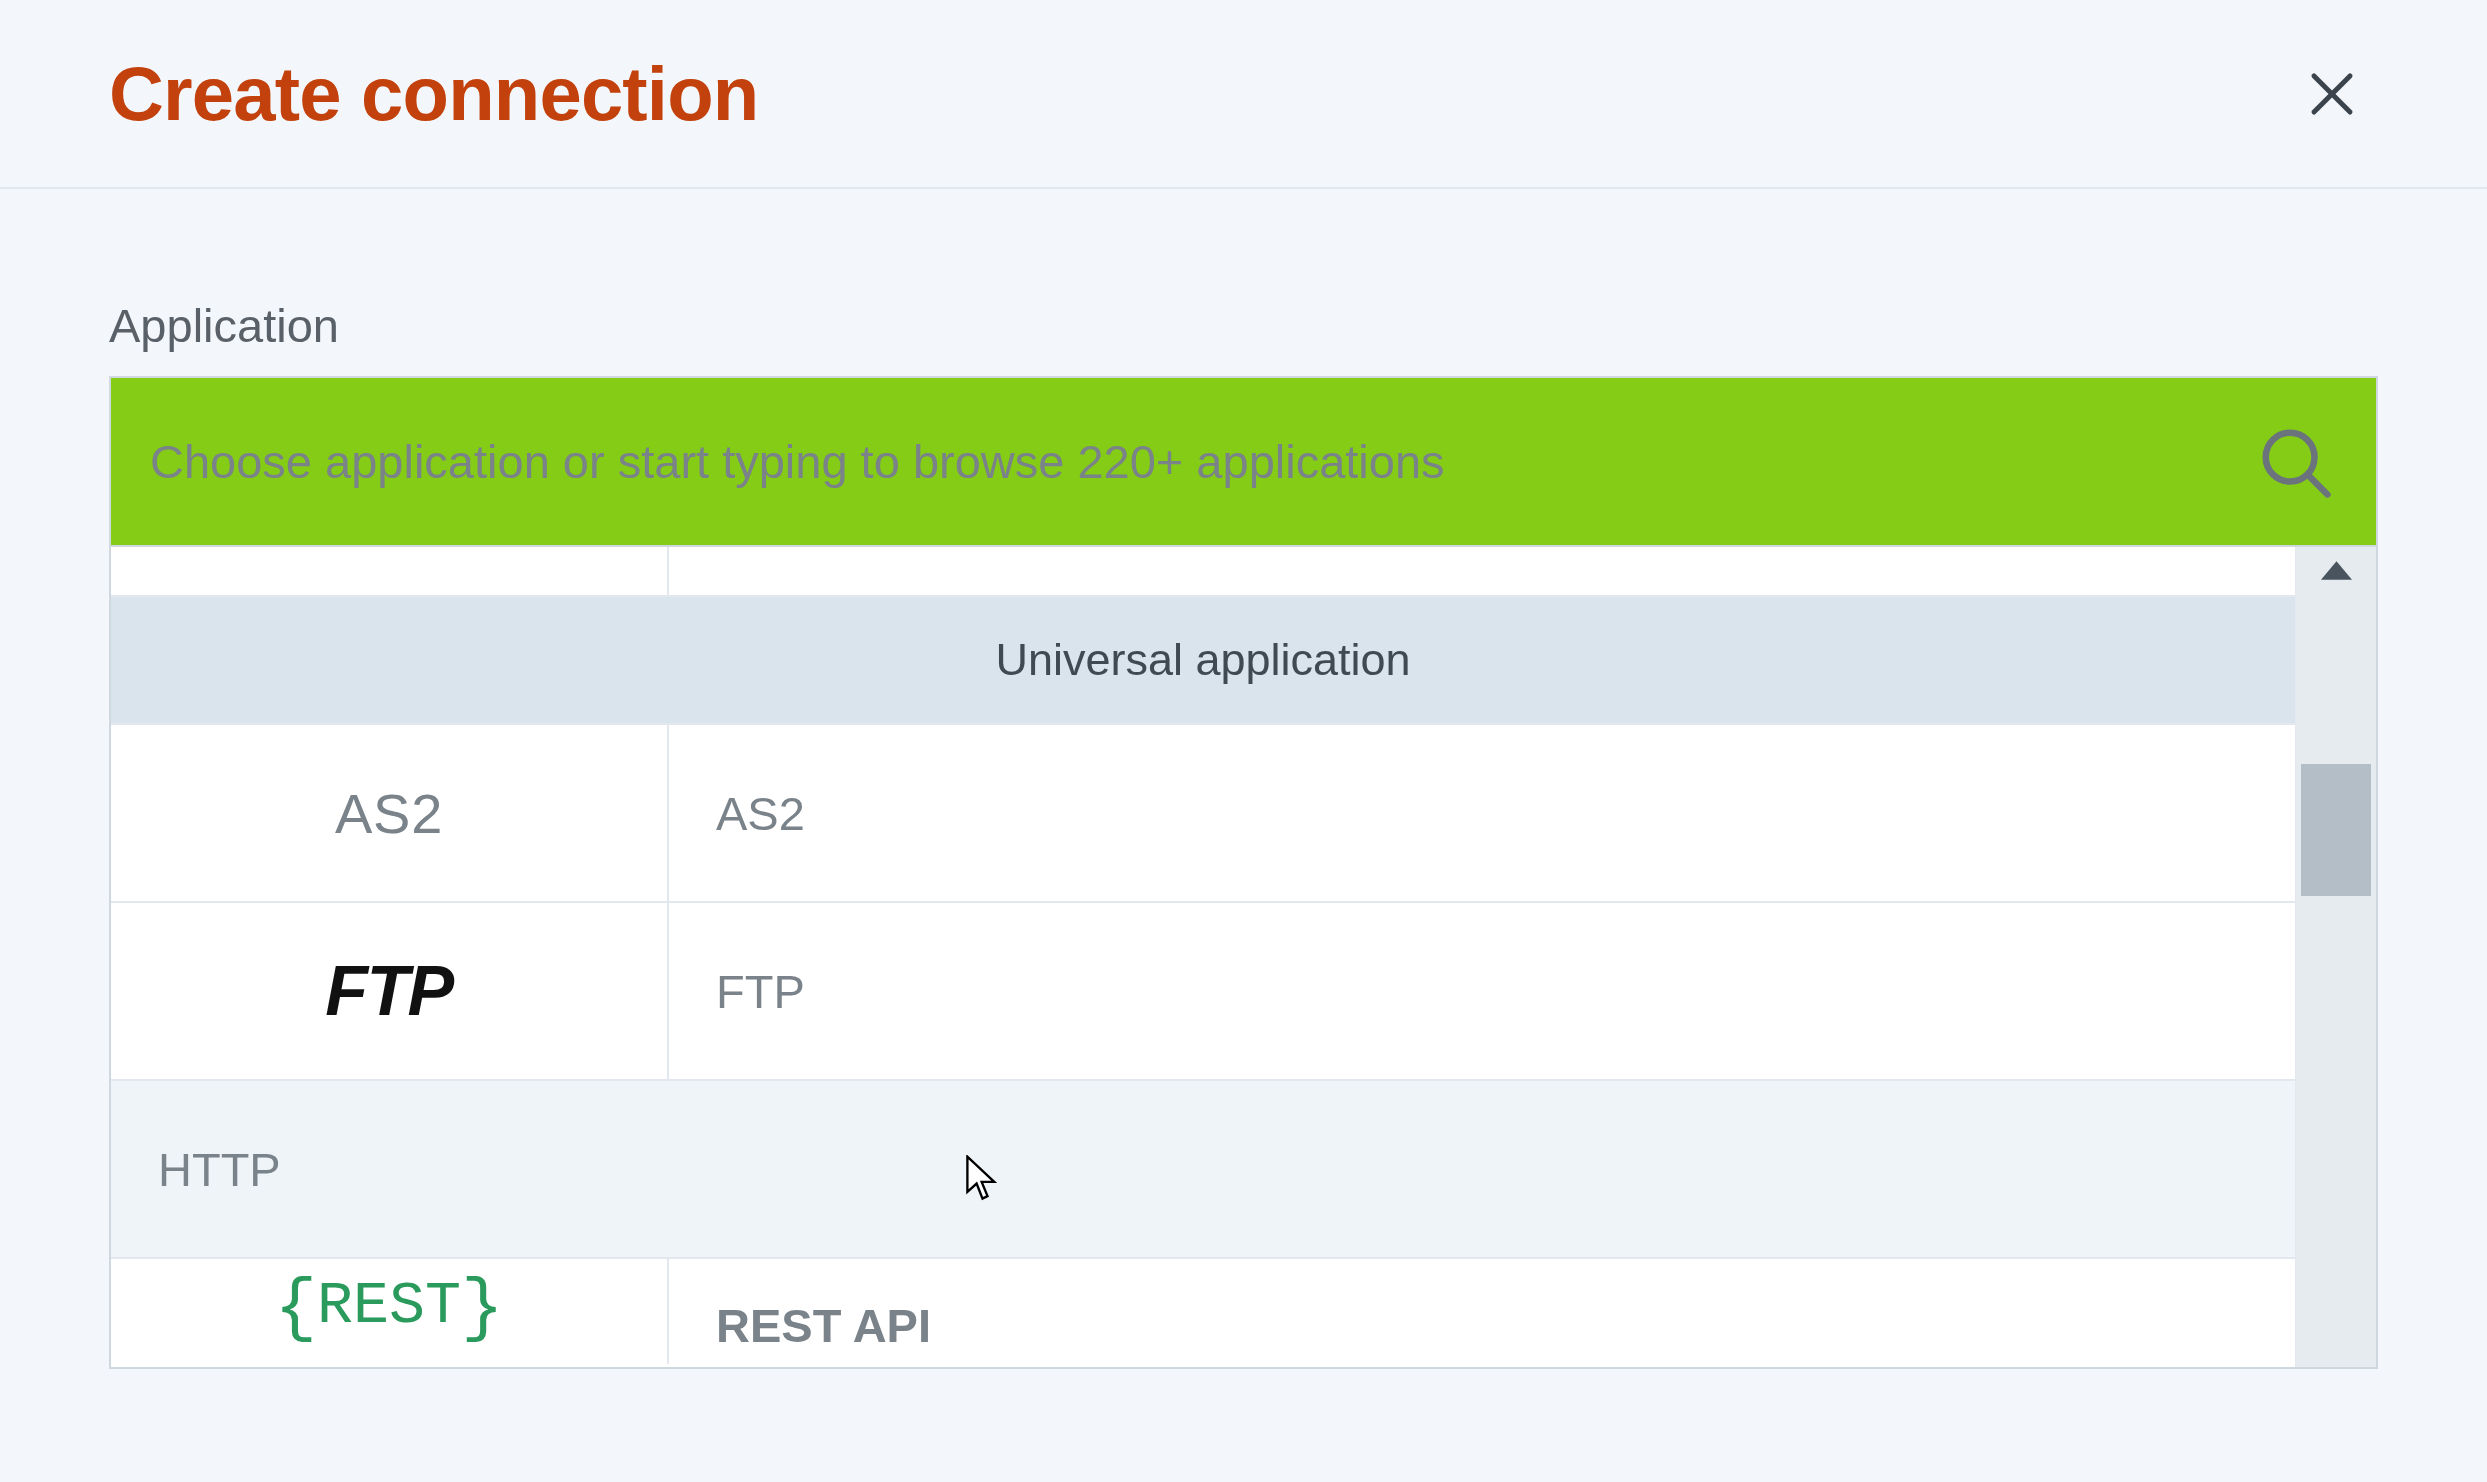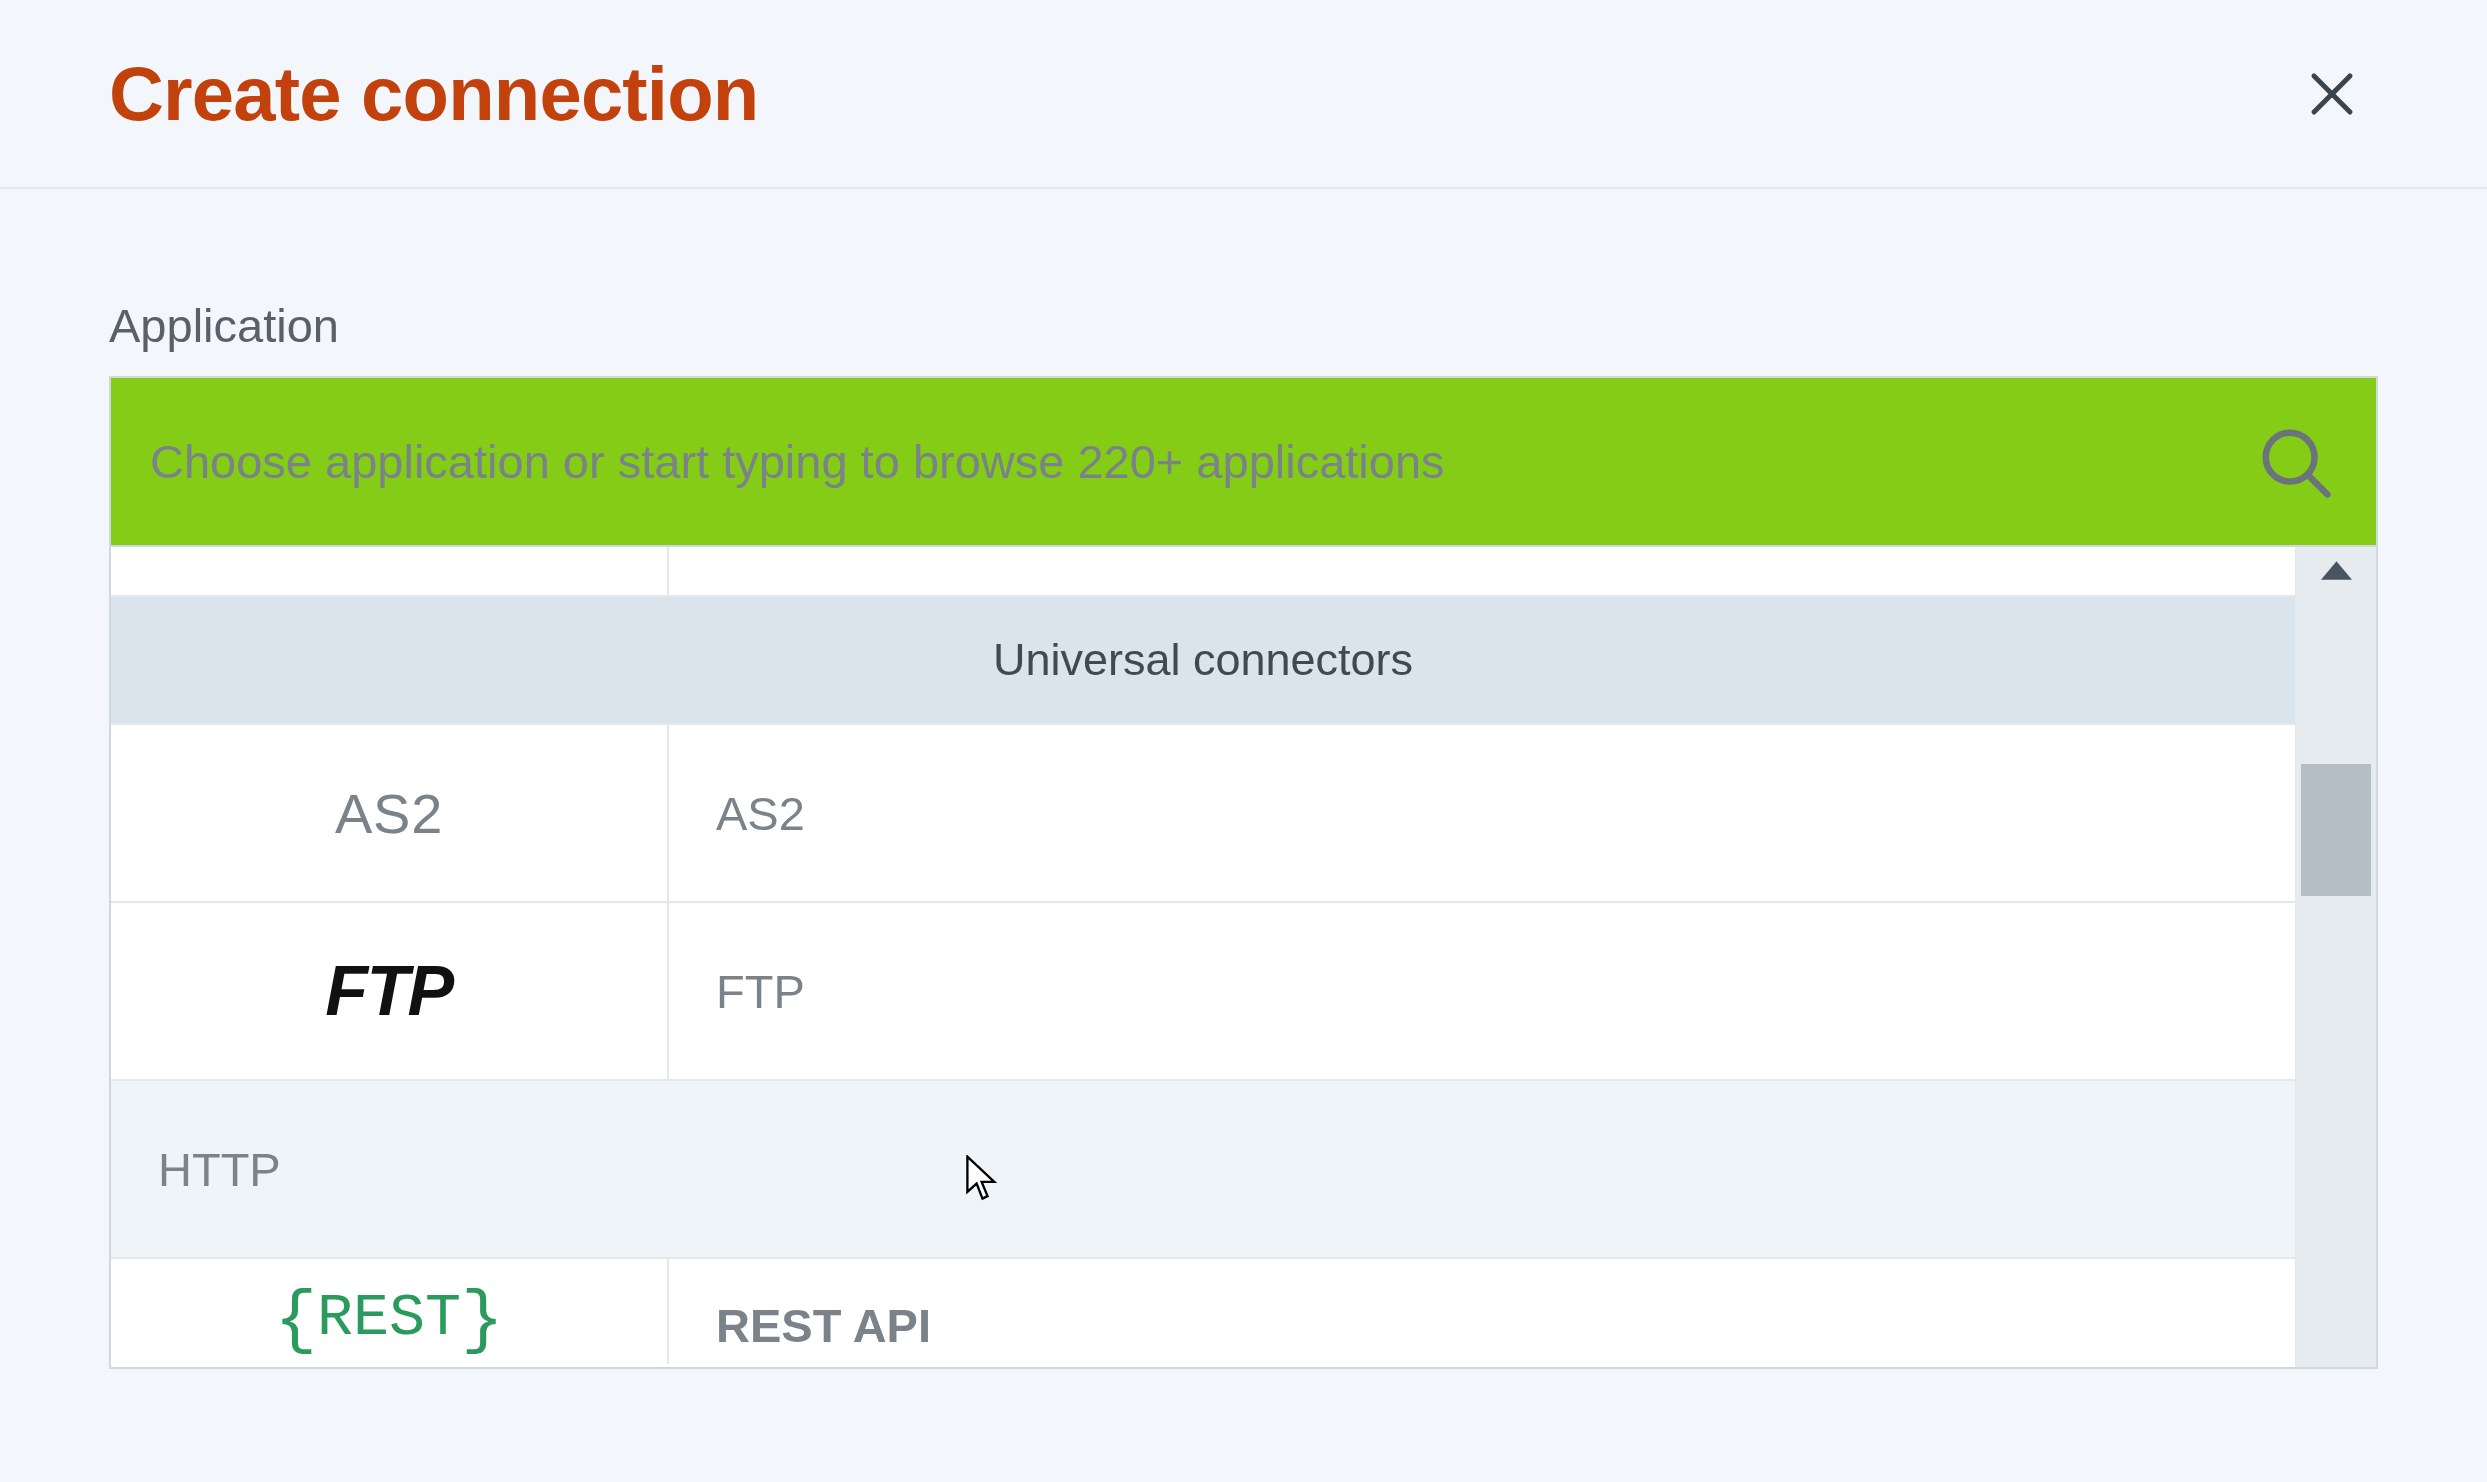--- a/index.html
+++ b/index.html
@@ -250,21 +250,21 @@
     <div class="list-frame">
       <div class="list-inner">
 
         <div class="partial-top">
           <div class="icon-cell">
             
           </div>
           <div class="name-cell"></div>
         </div>
 
-        <div class="section-header">Universal connectors</div>
+        <div class="section-header">Universal application</div>
 
         <div class="row">
           <div class="icon-cell">
             <span class="ico-as2">AS2</span>
           </div>
           <div class="name-cell">AS2</div>
         </div>
 
         <div class="row">
           <div class="icon-cell">
@@ -274,21 +274,21 @@
         </div>
 
         <div class="row hovered" style="position:relative;">
           <div class="name-cell">HTTP</div>
           <svg class="cursor" style="left:853px; top:74px;" viewBox="0 0 20 28">
             <path d="M1 1 L1 22 L6.5 17 L10 26 L13 24.5 L9.5 16 L17 16 Z" fill="#ffffff" stroke="#000" stroke-width="1.4"></path>
           </svg>
         </div>
 
         <div class="row partial-bottom">
-          <div class="icon-cell" style="align-items:flex-start; padding-top:16px;">
+          <div class="icon-cell" style="align-items:flex-start; padding-top:4px;">
             <span class="ico-rest"><span class="brace">{</span>REST<span class="brace">}</span></span>
           </div>
           <div class="name-cell" style="align-items:flex-start; padding-top:39px;font-weight:bold;">REST API</div>
         </div>
 
       </div>
 
       <div class="vscroll">
         <div class="arrow">
           <svg viewBox="0 0 20 12">

